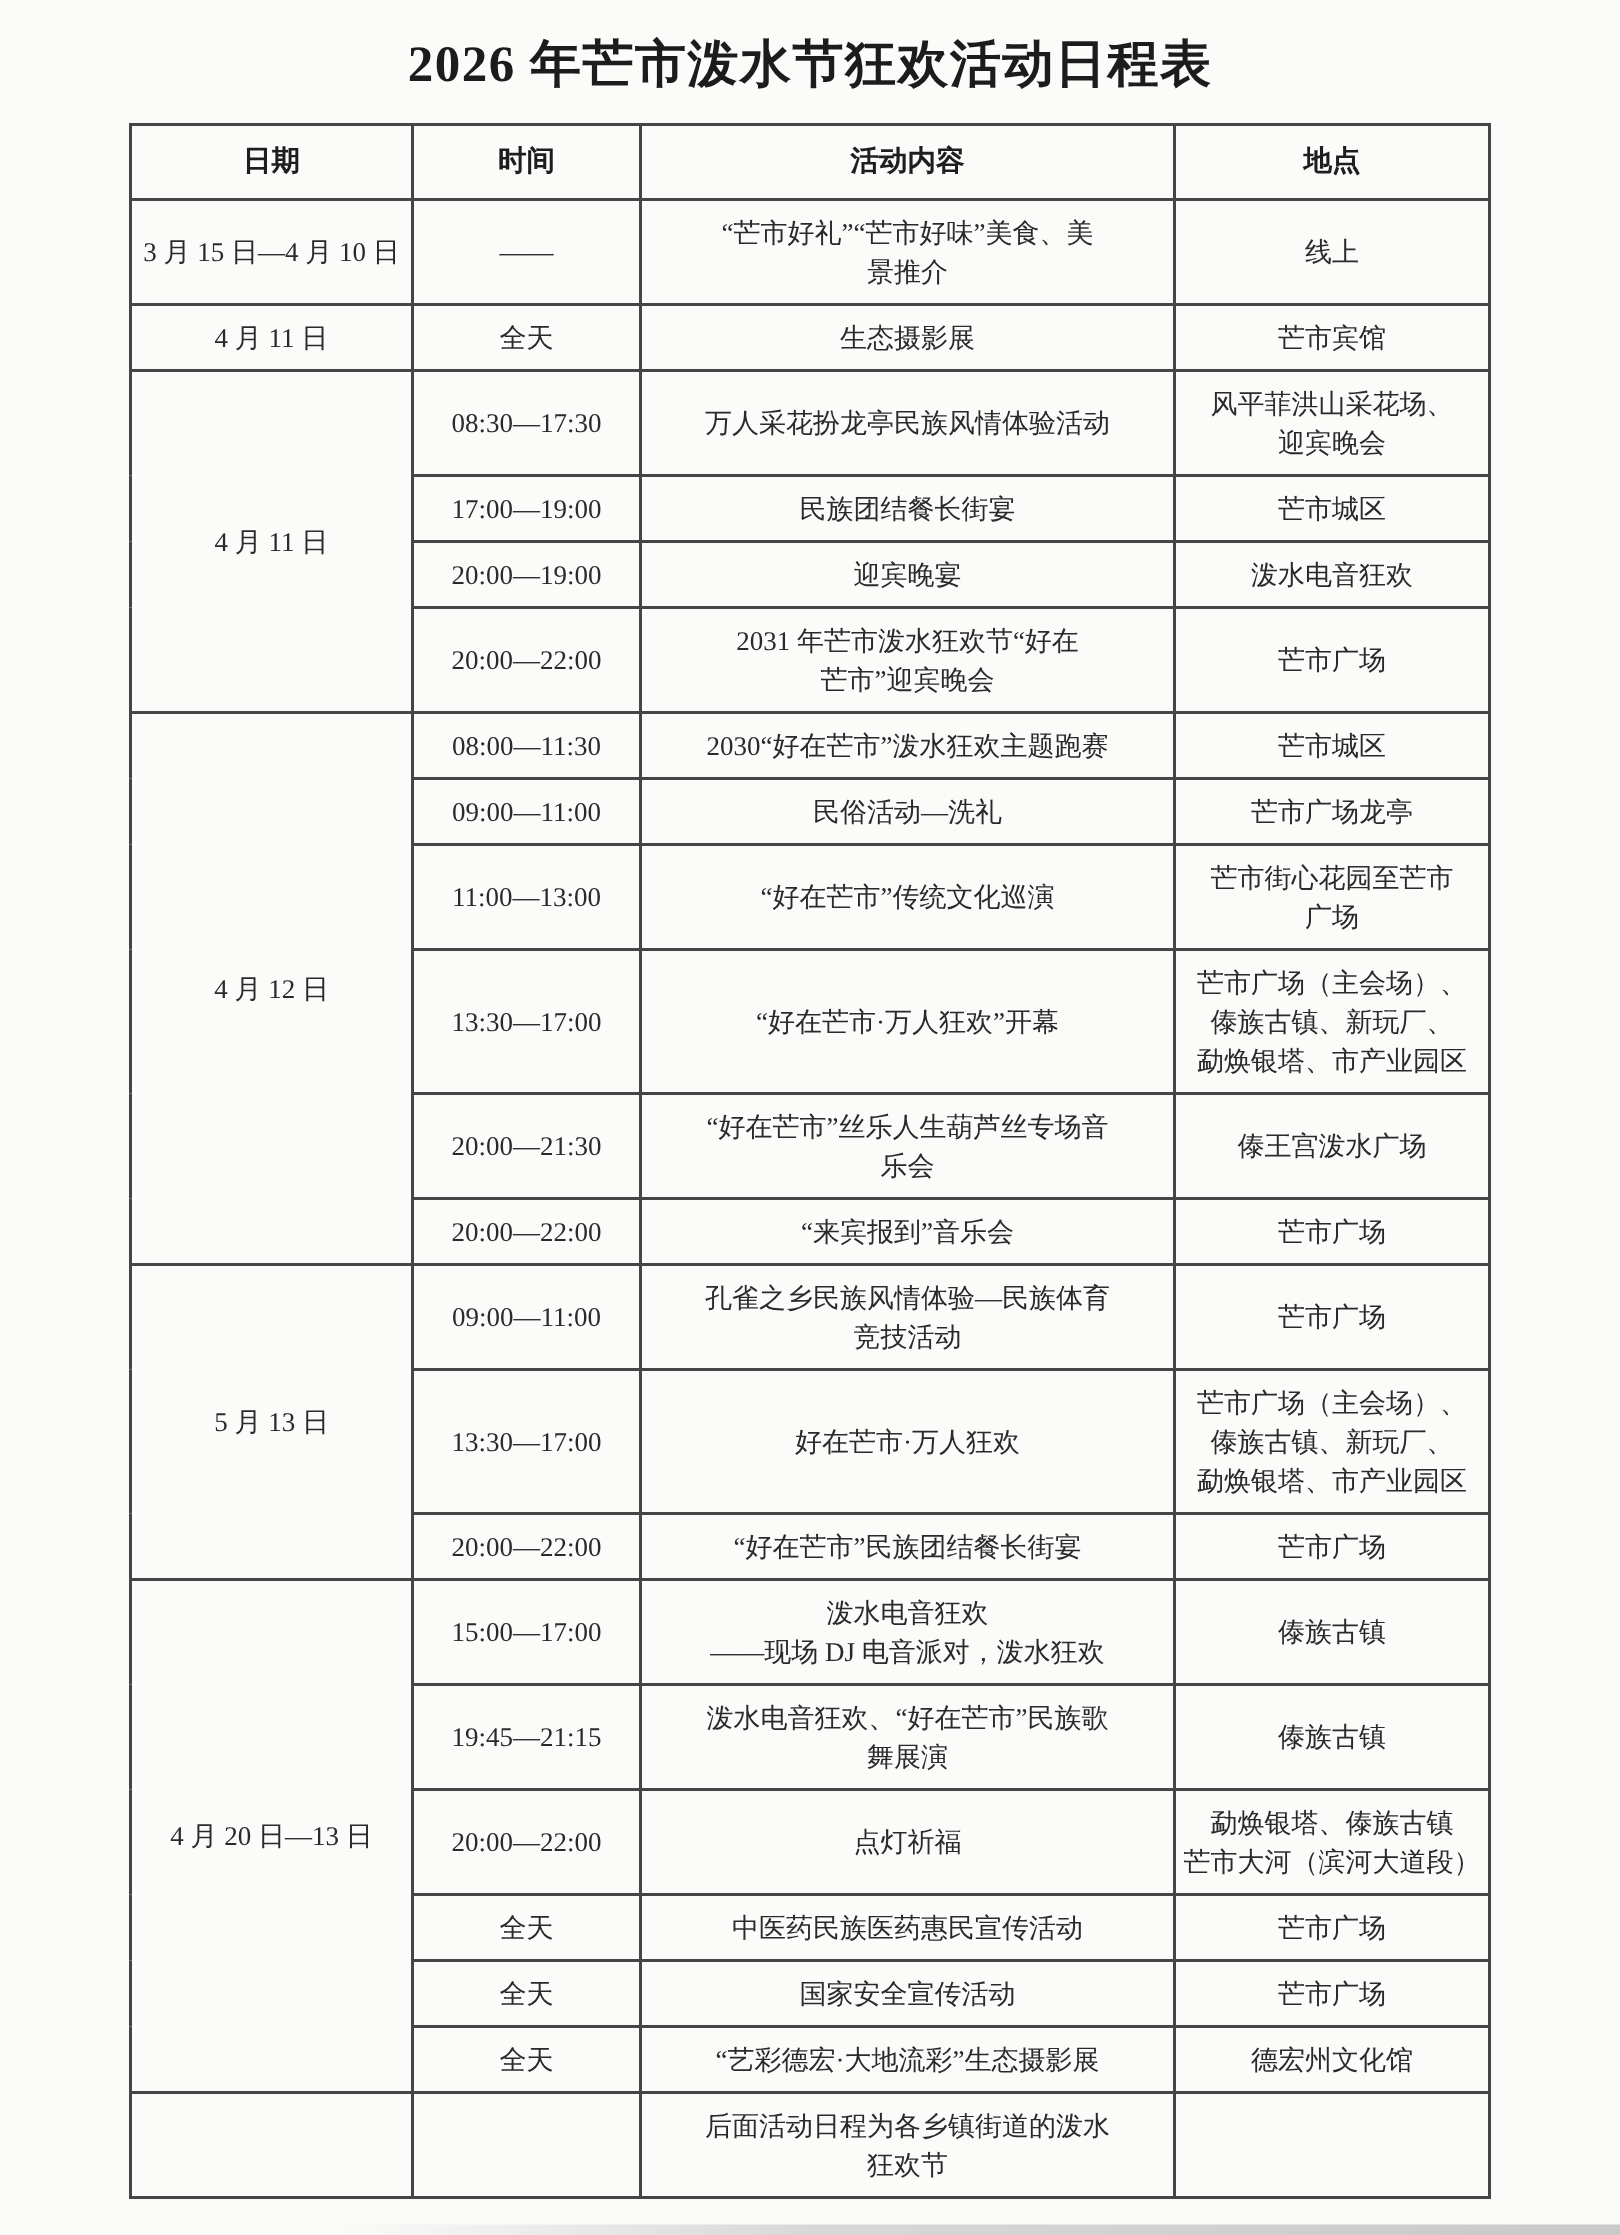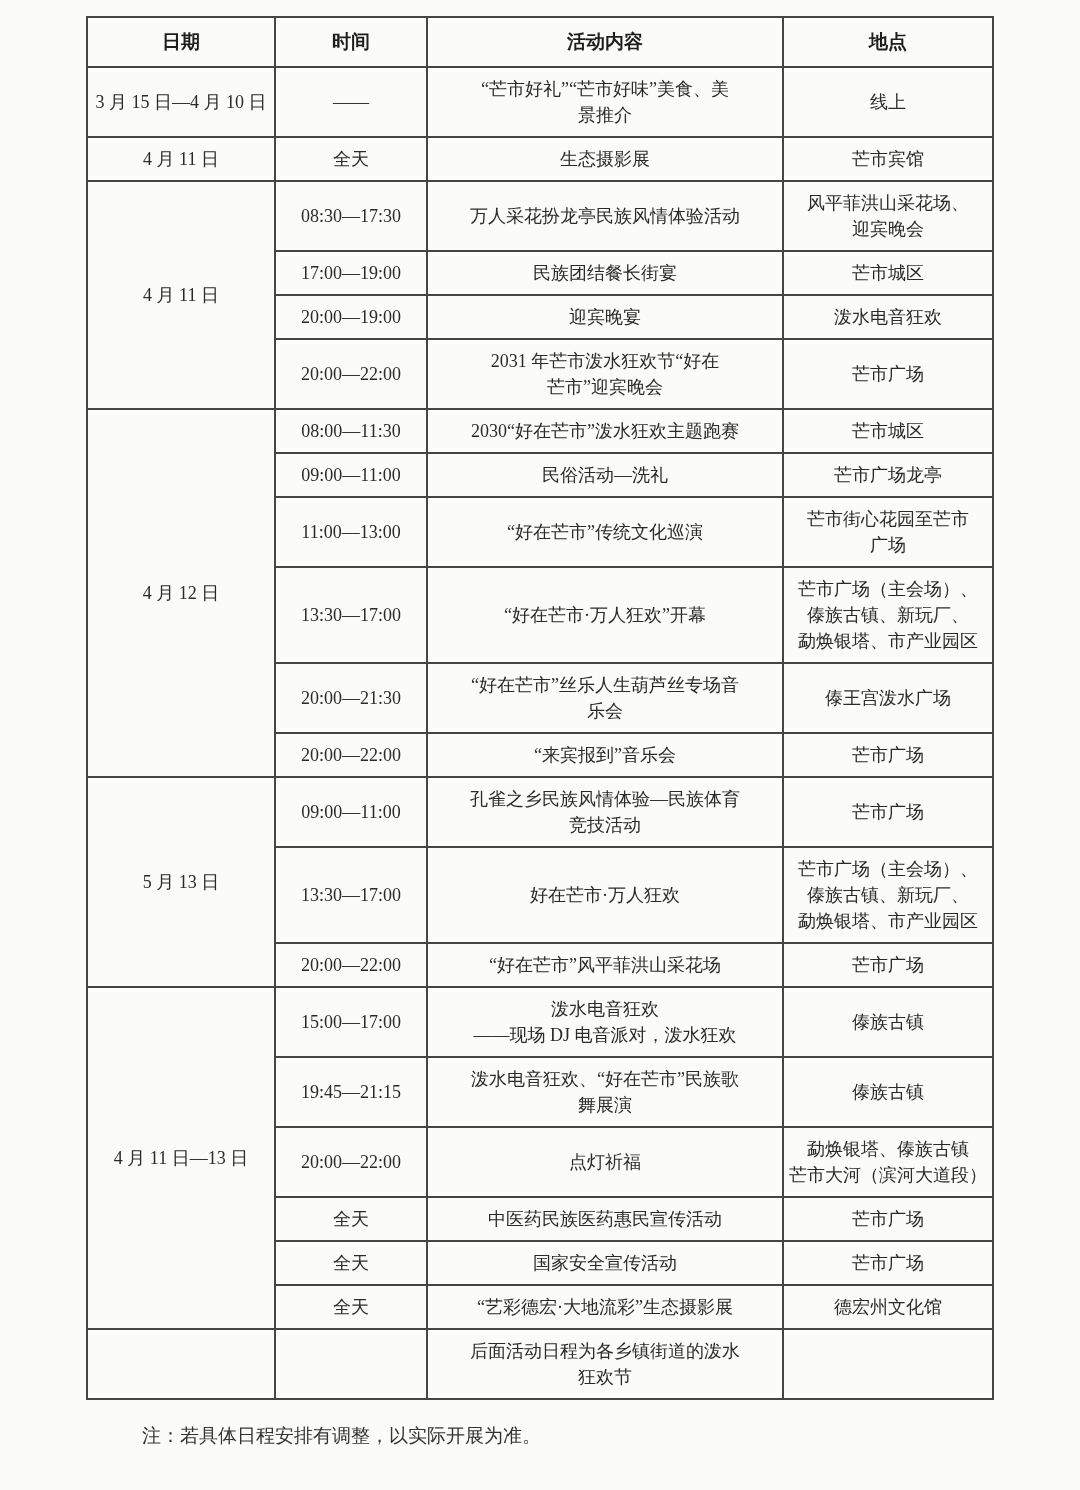--- a/index.html
+++ b/index.html
@@ -26,21 +26,21 @@
     font-weight: bold;
     letter-spacing: 1px;
     margin: 0;
     padding: 20px 0 16px 0;
     color: #1c1c1c;
   }
   table.schedule {
     border-collapse: collapse;
     table-layout: fixed;
     width: 906px;
-    margin: 16px auto;
+    margin: 0 auto;
     background: transparent;
   }
   col.c-date { width: 188px; }
   col.c-time { width: 152px; }
   col.c-activity { width: 356px; }
   col.c-location { width: 210px; }
   table.schedule th,
   table.schedule td {
     border: 2px solid #454545;
     text-align: center;
@@ -73,20 +73,21 @@
     background: linear-gradient(to right,
       rgba(190,190,190,0) 20%,
       rgba(150,150,150,0.35) 50%,
       rgba(140,140,140,0.45) 100%);
   }
 </style>
 </head>
 <body>
 
 <div class="page">
+  <h1 class="page-title">2026 年芒市泼水节狂欢活动日程表</h1>
 
   <table class="schedule">
     <colgroup>
       <col class="c-date">
       <col class="c-time">
       <col class="c-activity">
       <col class="c-location">
     </colgroup>
     <thead>
       <tr id="header-row">
@@ -177,25 +178,25 @@
         </tr>
         <tr>
           <td>13:30—17:00</td>
           <td>好在芒市·万人狂欢</td>
           <td>芒市广场（主会场）、
 傣族古镇、新玩厂、
 勐焕银塔、市产业园区</td>
         </tr>
         <tr>
           <td>20:00—22:00</td>
-          <td>“好在芒市”风平菲洪山采花场</td>
-          <td>芒市广场</td>
-        </tr>
-        <tr>
-          <td rowspan="6" class="date-cell">4 月 11 日—13 日</td>
+          <td>“好在芒市”民族团结餐长街宴</td>
+          <td>芒市广场</td>
+        </tr>
+        <tr>
+          <td rowspan="6" class="date-cell">4 月 20 日—13 日</td>
           <td>15:00—17:00</td>
           <td>泼水电音狂欢
 ——现场 DJ 电音派对，泼水狂欢</td>
           <td>傣族古镇</td>
         </tr>
         <tr>
           <td>19:45—21:15</td>
           <td>泼水电音狂欢、“好在芒市”民族歌
 舞展演</td>
           <td>傣族古镇</td>

